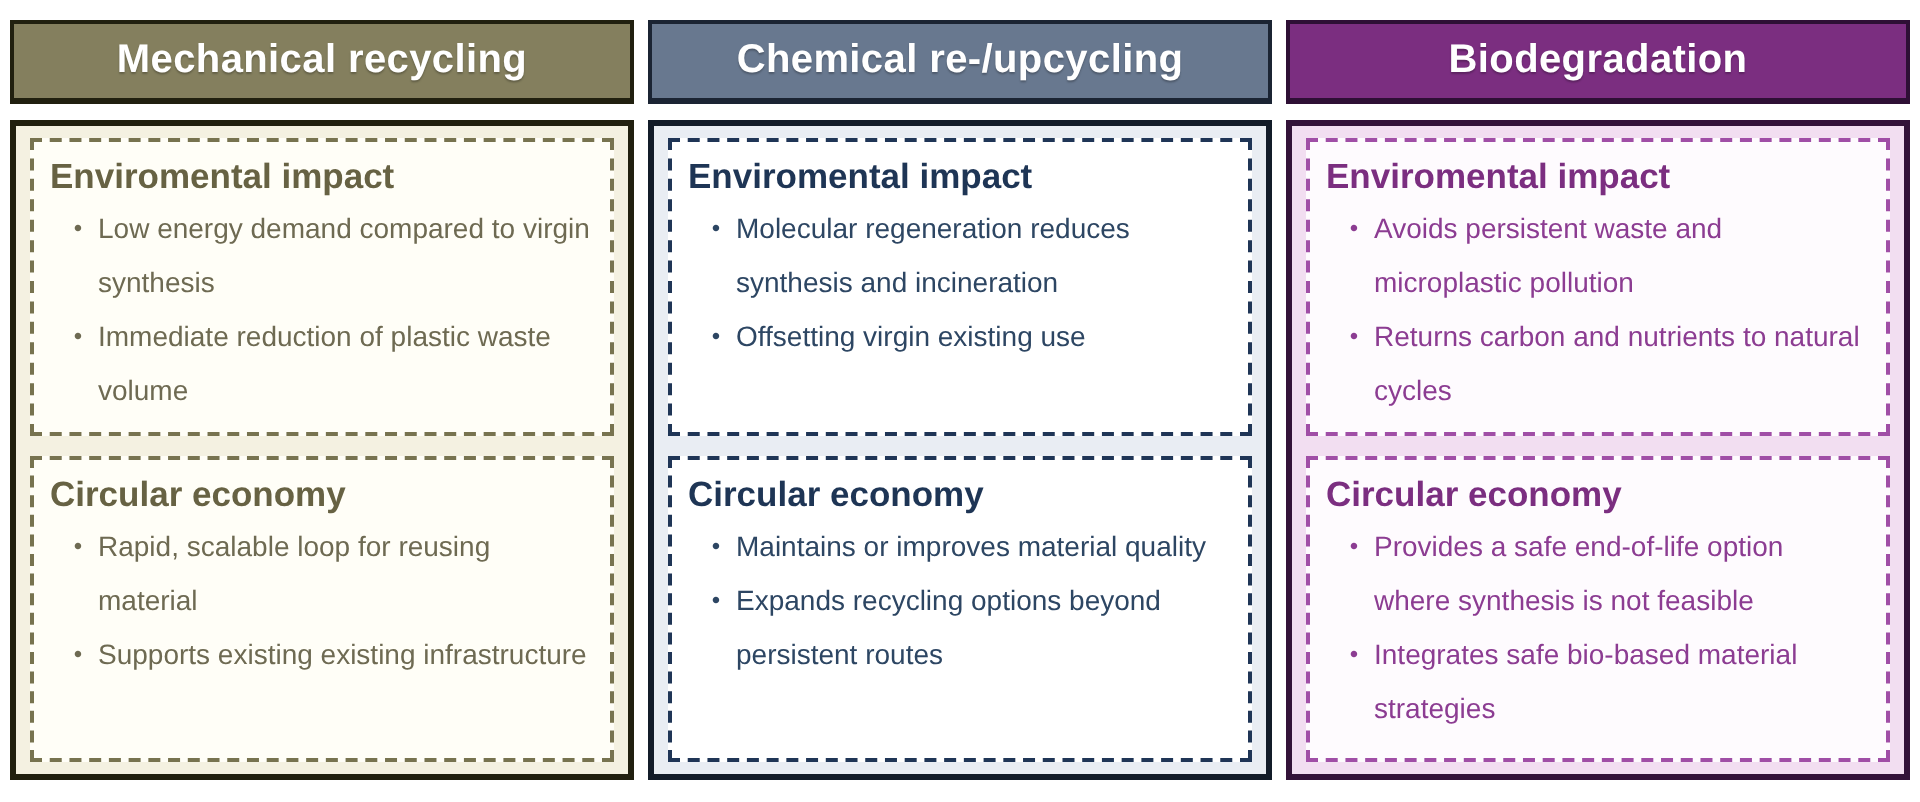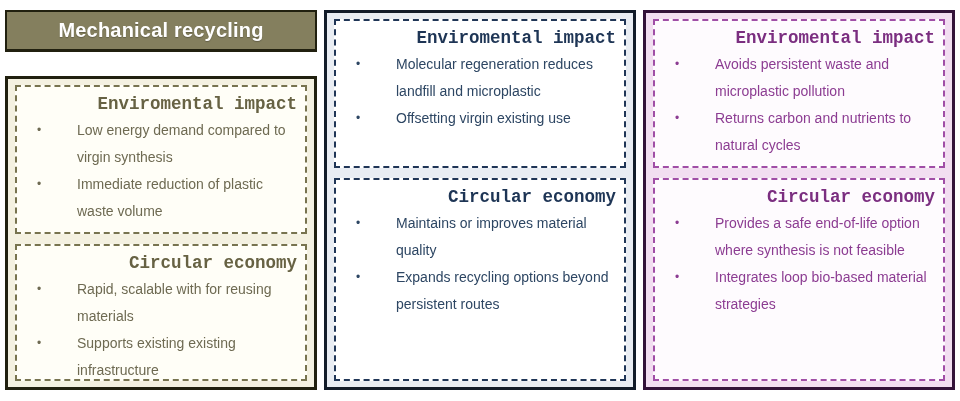--- a/index.html
+++ b/index.html
@@ -14,21 +14,21 @@
     display: flex; gap: 7px;
   }
   .column {
     flex: 1 1 0;
     display: flex; flex-direction: column;
     min-width: 0;
   }
   .col-header {
     box-sizing: border-box;
     height: 42px; flex: 0 0 42px;
-    margin-bottom: 24px;
+    margin-bottom: 8px;
     background: var(--header-bg);
     border: 2px solid var(--header-border);
     border-bottom-width: 3px;
     color: #ffffff;
     font-size: 20px; font-weight: bold;
     display: flex; align-items: center; justify-content: center;
     letter-spacing: 0.2px;
     text-shadow: 0 1px 1px rgba(0,0,0,0.25);
   }
   .panel {
@@ -43,39 +43,38 @@
   .box {
     box-sizing: border-box;
     background: var(--box-bg);
     border: 2px dashed var(--box-border);
     padding: 4px 8px 0 8px;
     overflow: hidden;
   }
   .box-env  { flex: 0 0 149px; height: 149px; }
   .box-circ { flex: 1 1 auto; }
   .box-title {
-    text-align: right;
+    text-align: left;
     font-size: 17.5px; font-weight: bold;
     line-height: 26px;
     color: var(--title-color);
     white-space: nowrap;
-    font-family: Liberation Mono, monospace;
   }
   .bullet {
     display: flex; align-items: flex-start;
     margin-left: 4px;
     color: var(--text-color);
     font-size: 14px; line-height: 27px;
   }
   .marker {
     flex: 0 0 20px; width: 20px;
     text-align: center;
     font-size: 12px; line-height: 27px;
   }
-  .bullet-text { flex: 1 1 auto; padding-right: 2px; margin-left: 28px; }
+  .bullet-text { flex: 1 1 auto; padding-right: 2px; }
 </style>
 </head>
 <body>
 
 <div class="figure">
 
   <div class="column" style="--header-bg: #847f5e; --header-border: #21200f; --panel-bg: #f4f1e1; --panel-border: #21200f; --box-bg: #fffef7; --box-border: #77734f; --title-color: #676243; --text-color: #6e6a52;">
     <div class="col-header">Mechanical recycling</div>
     <div class="panel">
       <div class="box box-env">
@@ -86,37 +85,38 @@
         </div>
         <div class="bullet">
           <span class="marker">•</span>
           <span class="bullet-text">Immediate reduction of plastic waste volume</span>
         </div>
       </div>
       <div class="box box-circ">
         <div class="box-title">Circular economy</div>
         <div class="bullet">
           <span class="marker">•</span>
-          <span class="bullet-text">Rapid, scalable with for reusing materials</span>
+          <span class="bullet-text">Rapid, scalable loop for reusing material</span>
         </div>
         <div class="bullet">
           <span class="marker">•</span>
           <span class="bullet-text">Supports existing existing infrastructure</span>
         </div>
       </div>
     </div>
   </div>
 
   <div class="column" style="--header-bg: #68788f; --header-border: #1b2433; --panel-bg: #e9edf3; --panel-border: #131c29; --box-bg: #ffffff; --box-border: #1f3556; --title-color: #1e3555; --text-color: #2d4663;">
+    <div class="col-header">Chemical re-/upcycling</div>
     <div class="panel">
       <div class="box box-env">
         <div class="box-title">Enviromental impact</div>
         <div class="bullet">
           <span class="marker">•</span>
-          <span class="bullet-text">Molecular regeneration reduces landfill and microplastic</span>
+          <span class="bullet-text">Molecular regeneration reduces synthesis and incineration</span>
         </div>
         <div class="bullet">
           <span class="marker">•</span>
           <span class="bullet-text">Offsetting virgin existing use</span>
         </div>
       </div>
       <div class="box box-circ">
         <div class="box-title">Circular economy</div>
         <div class="bullet">
           <span class="marker">•</span>
@@ -124,39 +124,40 @@
         </div>
         <div class="bullet">
           <span class="marker">•</span>
           <span class="bullet-text">Expands recycling options beyond persistent routes</span>
         </div>
       </div>
     </div>
   </div>
 
   <div class="column" style="--header-bg: #7b2e80; --header-border: #2e0f35; --panel-bg: #f2def1; --panel-border: #331239; --box-bg: #fefbfe; --box-border: #a04ea6; --title-color: #7b2e80; --text-color: #8c3c92;">
+    <div class="col-header">Biodegradation</div>
     <div class="panel">
       <div class="box box-env">
         <div class="box-title">Enviromental impact</div>
         <div class="bullet">
           <span class="marker">•</span>
           <span class="bullet-text">Avoids persistent waste and microplastic pollution</span>
         </div>
         <div class="bullet">
           <span class="marker">•</span>
           <span class="bullet-text">Returns carbon and nutrients to natural cycles</span>
         </div>
       </div>
       <div class="box box-circ">
         <div class="box-title">Circular economy</div>
         <div class="bullet">
           <span class="marker">•</span>
           <span class="bullet-text">Provides a safe end-of-life option where synthesis is not feasible</span>
         </div>
         <div class="bullet">
           <span class="marker">•</span>
-          <span class="bullet-text">Integrates loop bio-based material strategies</span>
+          <span class="bullet-text">Integrates safe bio-based material strategies</span>
         </div>
       </div>
     </div>
   </div>
 
 </div>
 
 </body></html>

